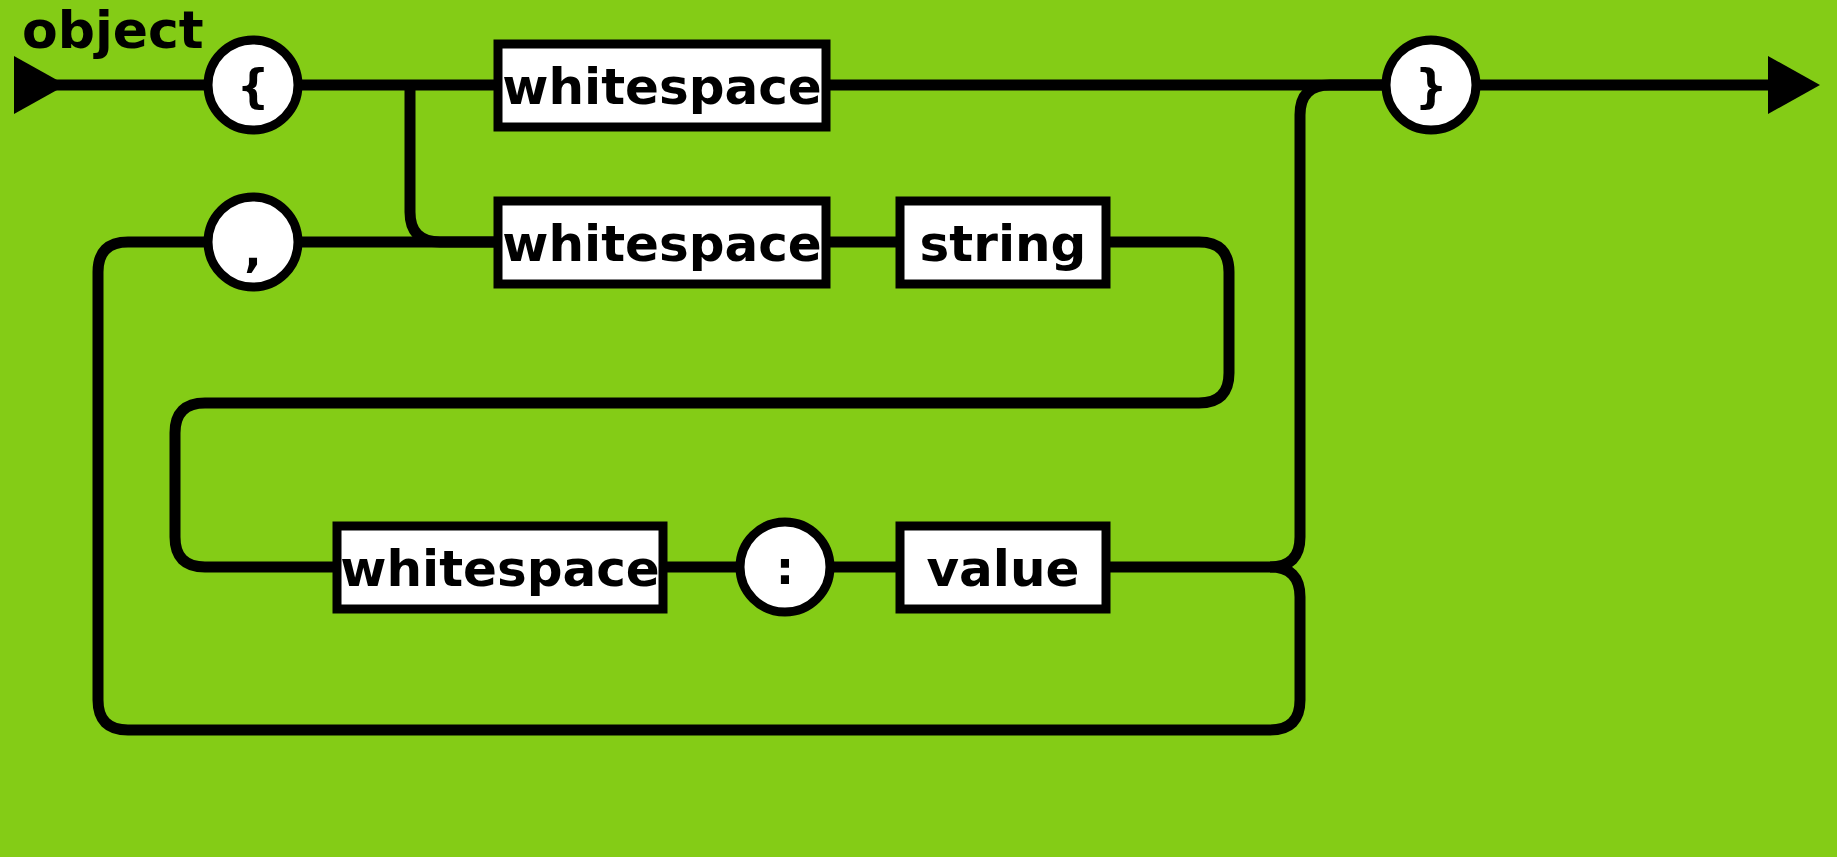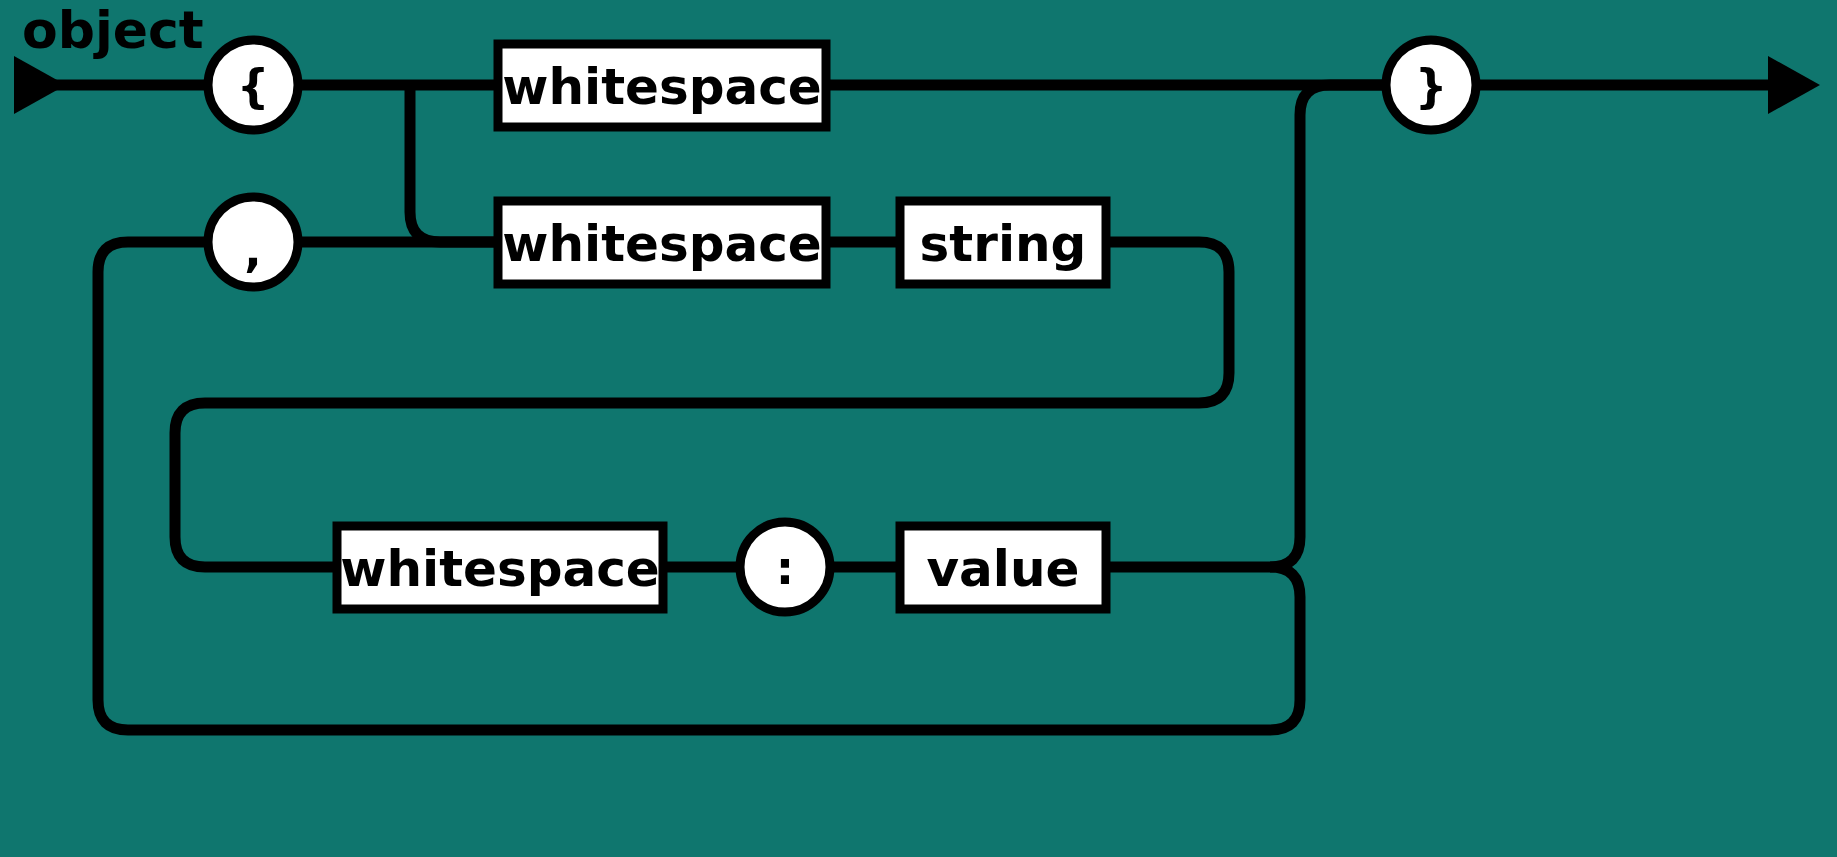--- a/index.html
+++ b/index.html
@@ -10,21 +10,21 @@
   body {
     width: 1837px;
     height: 857px;
     overflow: hidden;
     font-family: "DejaVu Sans", sans-serif;
   }
   #diagram-root {
     position: relative;
     width: 1837px;
     height: 857px;
-    background: #0f766e;
+    background: #84cc16;
   }
   svg#railroad {
     display: block;
     width: 1837px;
     height: 857px;
   }
   .track {
     fill: none;
     stroke: #000000;
     stroke-width: 11;

